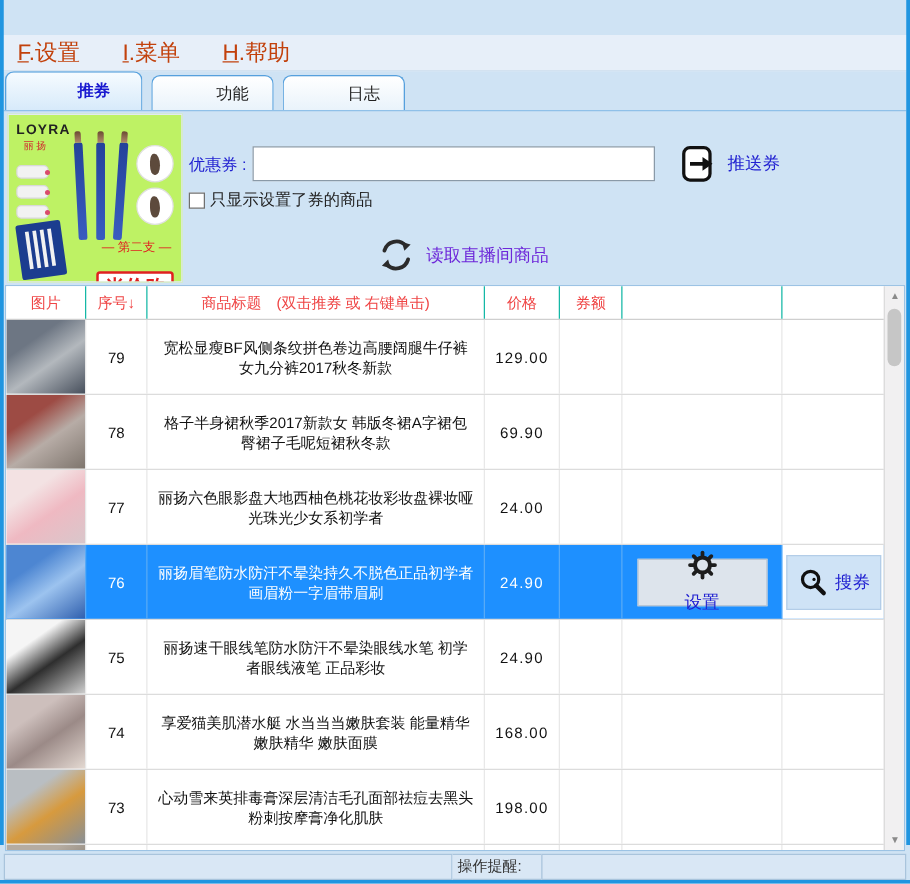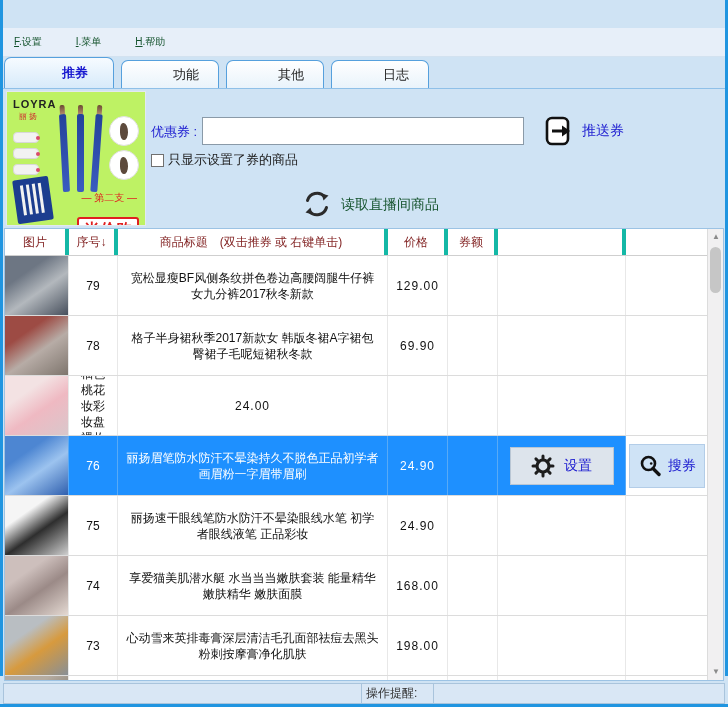--- a/index.html
+++ b/index.html
@@ -17,21 +17,21 @@
   .app-icon { width:17px; height:17px; border-radius:50%; background:#f4f8fb; position:relative; flex:0 0 auto; }
   .app-icon::after { content:""; position:absolute; left:3px; top:3px; width:11px; height:11px;
                      border-radius:50%; border:2px solid #2f86c8; border-left-color:transparent; }
   .title-text { color:#fff; font-size:13px; font-weight:bold; margin-left:6px; letter-spacing:0.5px; white-space:pre; }
   .win-controls { position:absolute; right:8px; top:0; height:28px; display:flex; align-items:center; }
   .win-btn { width:28px; height:24px; text-align:center; line-height:24px; color:#5f6e7a;
              font-size:14px; font-weight:bold; cursor:default; }
 
   .menubar { position:absolute; left:0; top:28px; width:728px; height:29px; background:#e7eff9;
              display:flex; align-items:center; padding-left:14px; border-bottom:1px solid #d3e2f0;}
-  .menu-item { font-size:10px; color:#14532d; margin-right:34px; }
+  .menu-item { font-size:18px; color:#c2410c; margin-right:34px; }
   .menu-item u { text-decoration:underline; }
 
   .tabstrip { position:absolute; left:4px; top:57px; width:720px; height:31px; display:flex; align-items:flex-end; }
   .tab { height:28px; line-height:27px; width:98px; text-align:center; font-size:13px; color:#222;
          border:1px solid #56a0dd; border-bottom:none; border-radius:7px 7px 0 0;
          background:linear-gradient(#ffffff,#e9f3fb); margin-right:7px;padding-left:32px; }
   .tab.active { height:31px; line-height:30px; width:110px; color:#1a1ad0; font-weight:bold;
                 background:linear-gradient(#f6fbff,#d7eafa); }
 
   .tabpage { position:absolute; left:3px; top:88px; width:722px; height:595px; background:#cfe3f4;
@@ -64,43 +64,43 @@
   
   .coupon-label { position:absolute; left:151px; top:122px; font-size:13px; color:#2121d1; }
   .coupon-input { position:absolute; left:202px; top:116px; width:322px; height:28px; border:1px solid #8a9aa8;
                   background:#fff; font-size:13px; padding:0 6px; outline:none; }
   .push-btn { position:absolute; left:542px; top:113px; width:34px; height:34px; background:transparent; border:none; }
   .push-label { position:absolute; left:582px; top:121px; font-size:14px; color:#2121d1; }
   .chk-row { position:absolute; left:151px; top:150px; display:flex; align-items:center; }
   .chk-box { width:13px; height:13px; background:#fff; border:1px solid #707070; margin-right:4px; }
   .chk-label { font-size:13px; color:#222; }
   .refresh-btn { position:absolute; left:300px; top:186px; width:34px; height:34px; }
-  .refresh-label { position:absolute; left:341px; top:195px; font-size:14px; color:#14532d; }
+  .refresh-label { position:absolute; left:341px; top:195px; font-size:14px; color:#6d28d9; }
 
   
   .table { position:absolute; left:4px; top:228px; width:720px; height:453px; background:#fff;
            border:1px solid #9cc3e4; }
   .thead { position:absolute; left:0; top:0; width:703px; height:27px; display:grid;
            grid-template-columns:64px 49px 270px 60px 50px 128px 82px; background:#fff;
            border-bottom:1px solid #cfcfcf; }
-  .th { font-size:12px; color:#7f1d1d; display:flex; align-items:center; justify-content:center;
-        border-right:4px solid #14b8a6; white-space:nowrap; overflow:hidden;}
+  .th { font-size:12px; color:#ef4444; display:flex; align-items:center; justify-content:center;
+        border-right:1px solid #14b8a6; white-space:nowrap; overflow:hidden;}
   .tbody { position:absolute; left:0; top:27px; width:703px; height:424px; overflow:hidden; }
   .trow { display:grid; grid-template-columns:64px 49px 270px 60px 50px 128px 82px; height:60px;
           border-bottom:1px solid #dcdcdc; background:#fff; }
   .cell { display:flex; align-items:center; justify-content:center; border-right:1px solid #e8e8e8;
           font-size:12px; color:#111; text-align:center; overflow:hidden; }
   .cell.title-cell { padding:0 8px; line-height:16px; }
   .cell.price-cell { letter-spacing:1px; }
   .thumb { width:64px; height:59px; }
   .trow.selected { background:#1e90ff; }
   .trow.selected .cell { color:#fff; border-right-color:#58aaf6; }
   .trow.selected .cell.last { background:#ffffff; }
   .btn-settings { display:flex; align-items:center; justify-content:center; gap:9px; width:104px; height:38px;
-                  background:#dde4ec; border:1px solid #b9c6d4; font-size:14px; color:#2121d1; }
+                  background:#dde4ec; border:1px solid #b9c6d4; font-size:14px; color:#2121d1;flex-direction:column; }
   .btn-search { display:flex; align-items:center; justify-content:center; gap:5px; width:76px; height:44px;
                 background:#cfe3f6; border:1px solid #b3cde8; font-size:14px; color:#2121d1; }
 
   
   .scrollbar { position:absolute; right:0; top:0; width:16px; height:451px; background:#f1f0f1;
                border-left:1px solid #dcdcdc; }
   .sb-arrow { position:absolute; left:0; width:16px; height:16px; color:#8a8a8a; font-size:8px;
               text-align:center; line-height:16px; }
   .sb-up { top:0; } .sb-down { bottom:0; }
   .sb-thumb { position:absolute; left:2px; top:18px; width:11px; height:46px; background:#c6c6c6; border-radius:6px; }
@@ -122,21 +122,20 @@
 
   <div class="menubar">
       <div class="menu-item"><u>F</u>.设置</div>
       <div class="menu-item"><u>I</u>.菜单</div>
       <div class="menu-item"><u>H</u>.帮助</div>
     </div>
 
   <div class="tabstrip">
       <div class="tab active">推券</div>
       <div class="tab">功能</div>
-      <div class="tab">其他</div>
       <div class="tab">日志</div>
     </div>
 
   <div class="tabpage">
 
     <div class="product" style="position:absolute; left:3px; top:2px;">
       <span class="brand">LOYRA</span>
       <span class="brand-cn">丽扬</span>
       <span class="stencil" style="top:40px;"></span>
       <span class="stencil" style="top:56px;"></span>
@@ -216,20 +215,21 @@
           <div class="cell title-cell">格子半身裙秋季2017新款女 韩版冬裙A字裙包臀裙子毛呢短裙秋冬款</div>
           <div class="cell price-cell">69.90</div>
           <div class="cell"></div>
           <div class="cell"></div>
           <div class="cell last"></div>
         </div>
         <div class="trow">
           <div class="cell">
             <div class="thumb" style="background: linear-gradient(145deg, rgb(243, 226, 227) 0%, rgb(243, 226, 227) 30%, rgb(239, 185, 194) 58%, rgb(217, 199, 203) 100%);"></div>
           </div>
+          <div class="cell">77</div>
           <div class="cell title-cell">丽扬六色眼影盘大地西柚色桃花妆彩妆盘裸妆哑光珠光少女系初学者</div>
           <div class="cell price-cell">24.00</div>
           <div class="cell"></div>
           <div class="cell"></div>
           <div class="cell last"></div>
         </div>
         <div class="trow selected">
           <div class="cell">
             <div class="thumb" style="background: linear-gradient(145deg, rgb(77, 134, 210) 0%, rgb(77, 134, 210) 30%, rgb(156, 195, 239) 58%, rgb(47, 95, 174) 100%);"></div>
           </div>

